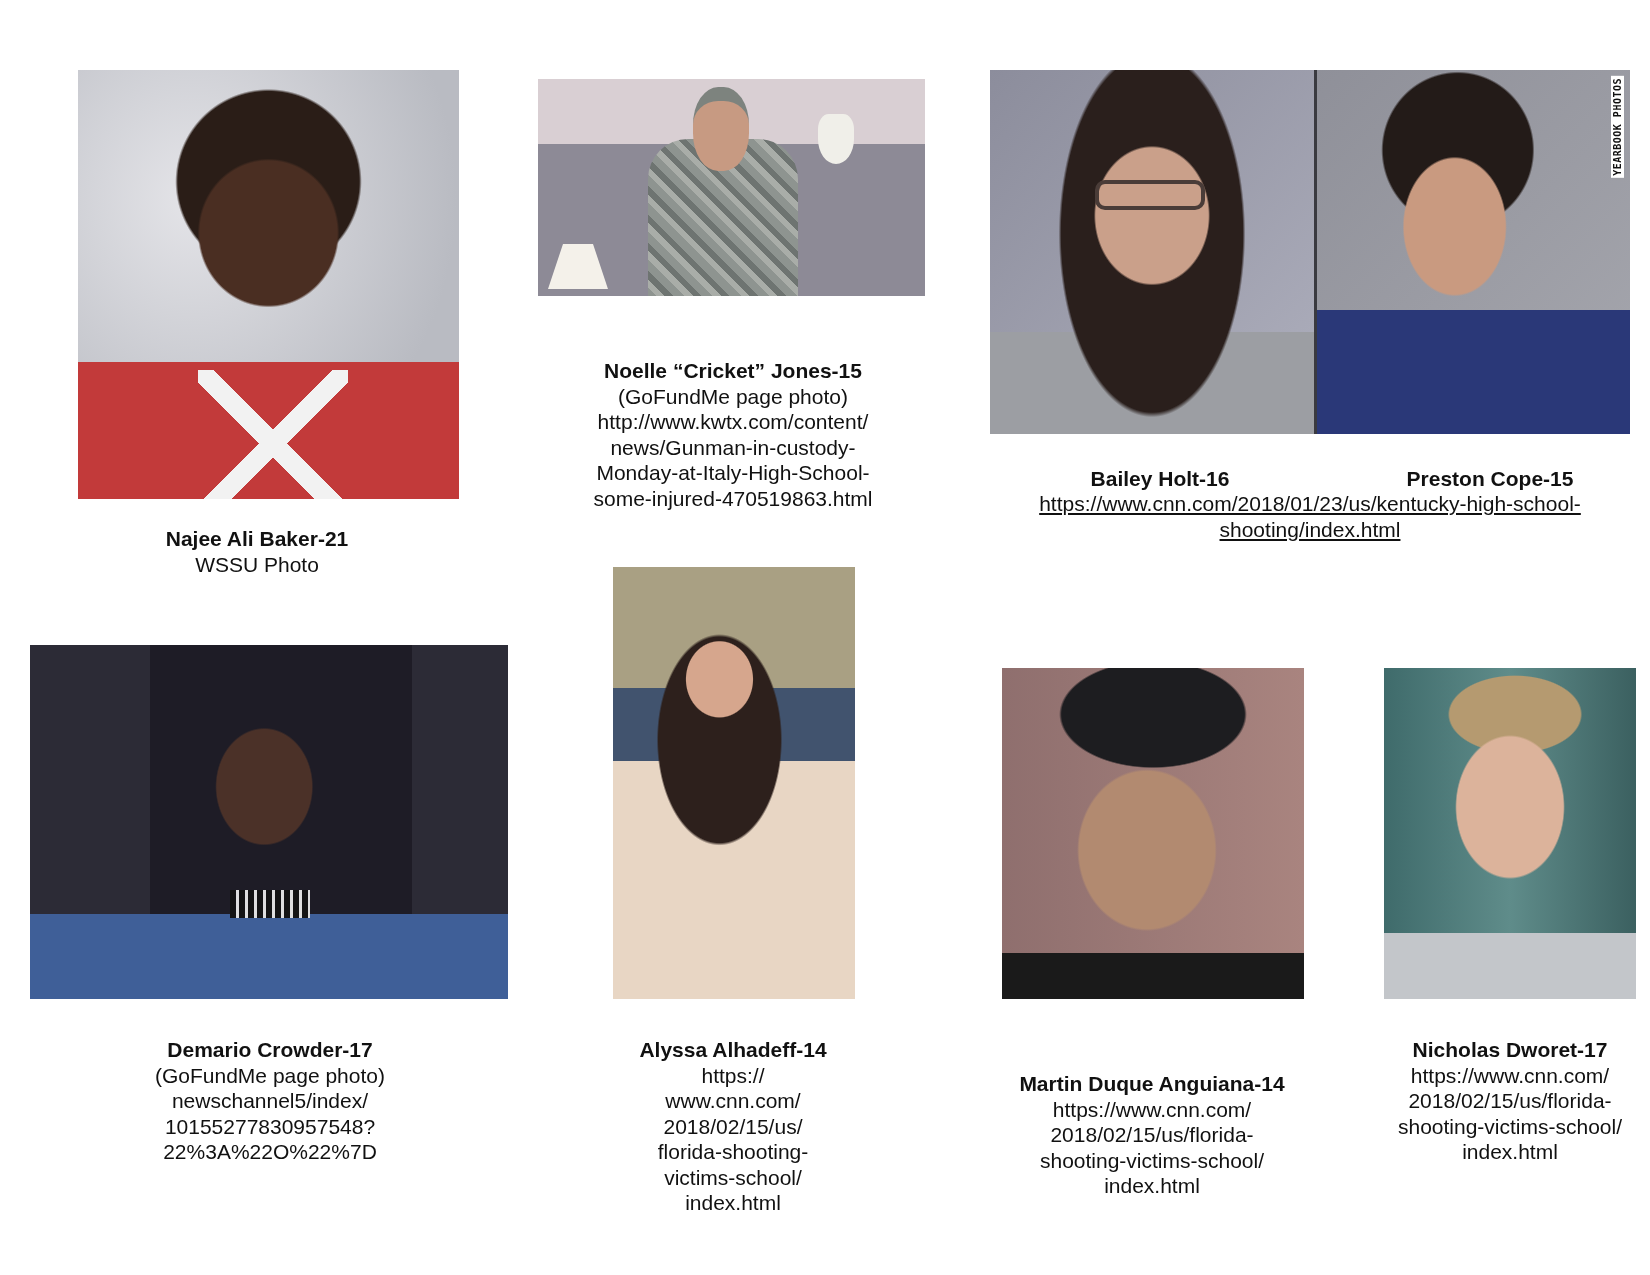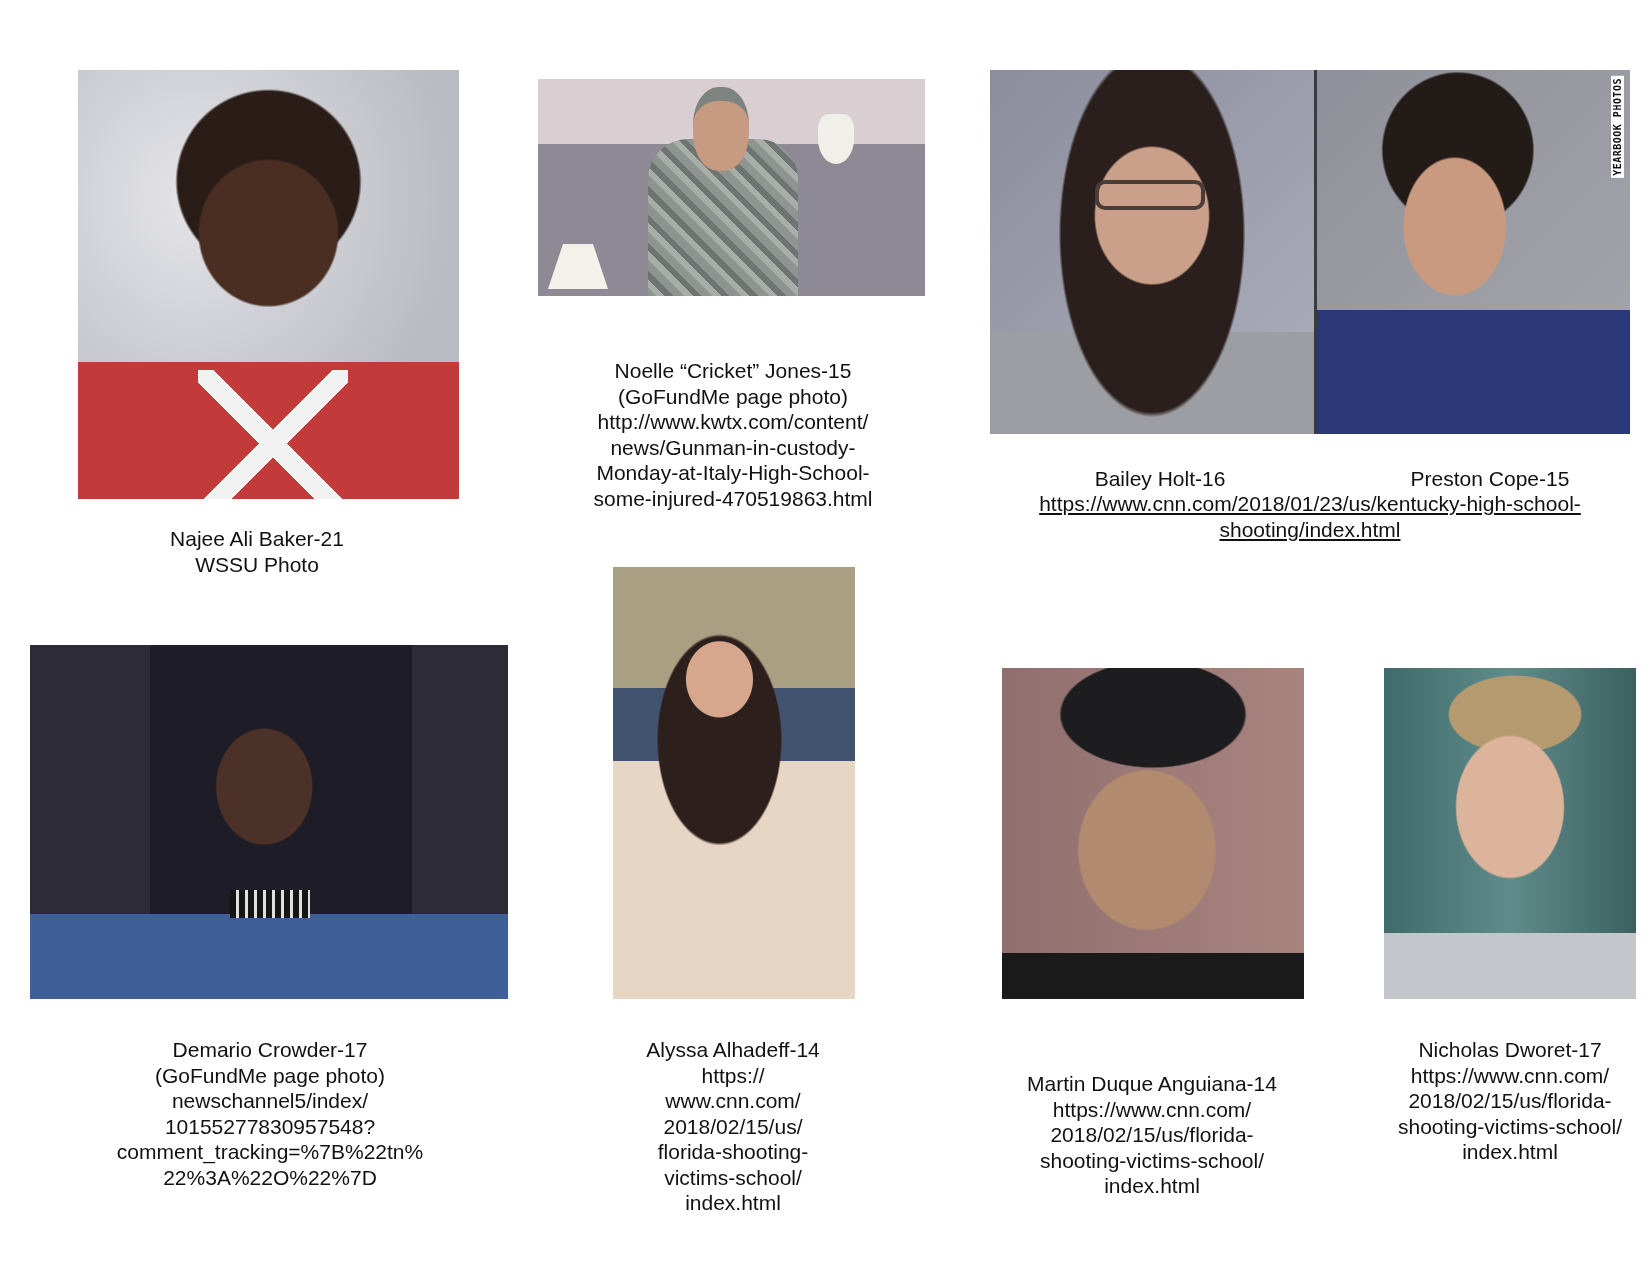--- a/index.html
+++ b/index.html
@@ -1,20 +1,20 @@
 <!DOCTYPE html>
 <html><head>
 <meta charset="utf-8">
 <style>
   html, body { margin:0; padding:0; background:#ffffff; }
   body { width:1650px; height:1275px; position:relative; overflow:hidden;
          font-family:"Liberation Sans", sans-serif; color:#111; }
   .photo { position:absolute; overflow:hidden; }
   .cap { position:absolute; text-align:center; font-size:21px; line-height:25.5px; }
-  .cap .name { font-weight:normal; display:block; }
+  .cap .name { font-weight:bold; display:block; }
   .cap .line { display:block; }
   .u { text-decoration:underline; }
 
   
   #p-najee { left:78px; top:70px; width:381px; height:429px;
     background: radial-gradient(ellipse 30% 28% at 50% 38%, #4a2e22 0 60%, transparent 62%),
                 radial-gradient(ellipse 34% 30% at 50% 26%, #2a1d17 0 70%, transparent 72%),
                 linear-gradient(to bottom, transparent 68%, #c23a3a 68%),
                 radial-gradient(ellipse at 30% 30%, #e4e4e8, #b9bbc2 70%);
   }
@@ -130,21 +130,20 @@
 </div>
 
 <div class="photo" id="p-demario">
   <div class="collar"></div>
 </div>
 <div class="cap" style="left:70px; top:1037px; width:400px;">
   <span class="name">Demario Crowder-17</span>
   <span class="line">(GoFundMe page photo)</span>
   <span class="line">newschannel5/index/</span>
   <span class="line">10155277830957548?</span>
-  <span class="line">comment_tracking=%7B%22tn%</span>
   <span class="line">22%3A%22O%22%7D</span>
 </div>
 
 <div class="photo" id="p-alyssa"></div>
 <div class="cap" style="left:583px; top:1037px; width:300px;">
   <span class="name">Alyssa Alhadeff-14</span>
   <span class="line">https://</span>
   <span class="line">www.cnn.com/</span>
   <span class="line">2018/02/15/us/</span>
   <span class="line">florida-shooting-</span>

